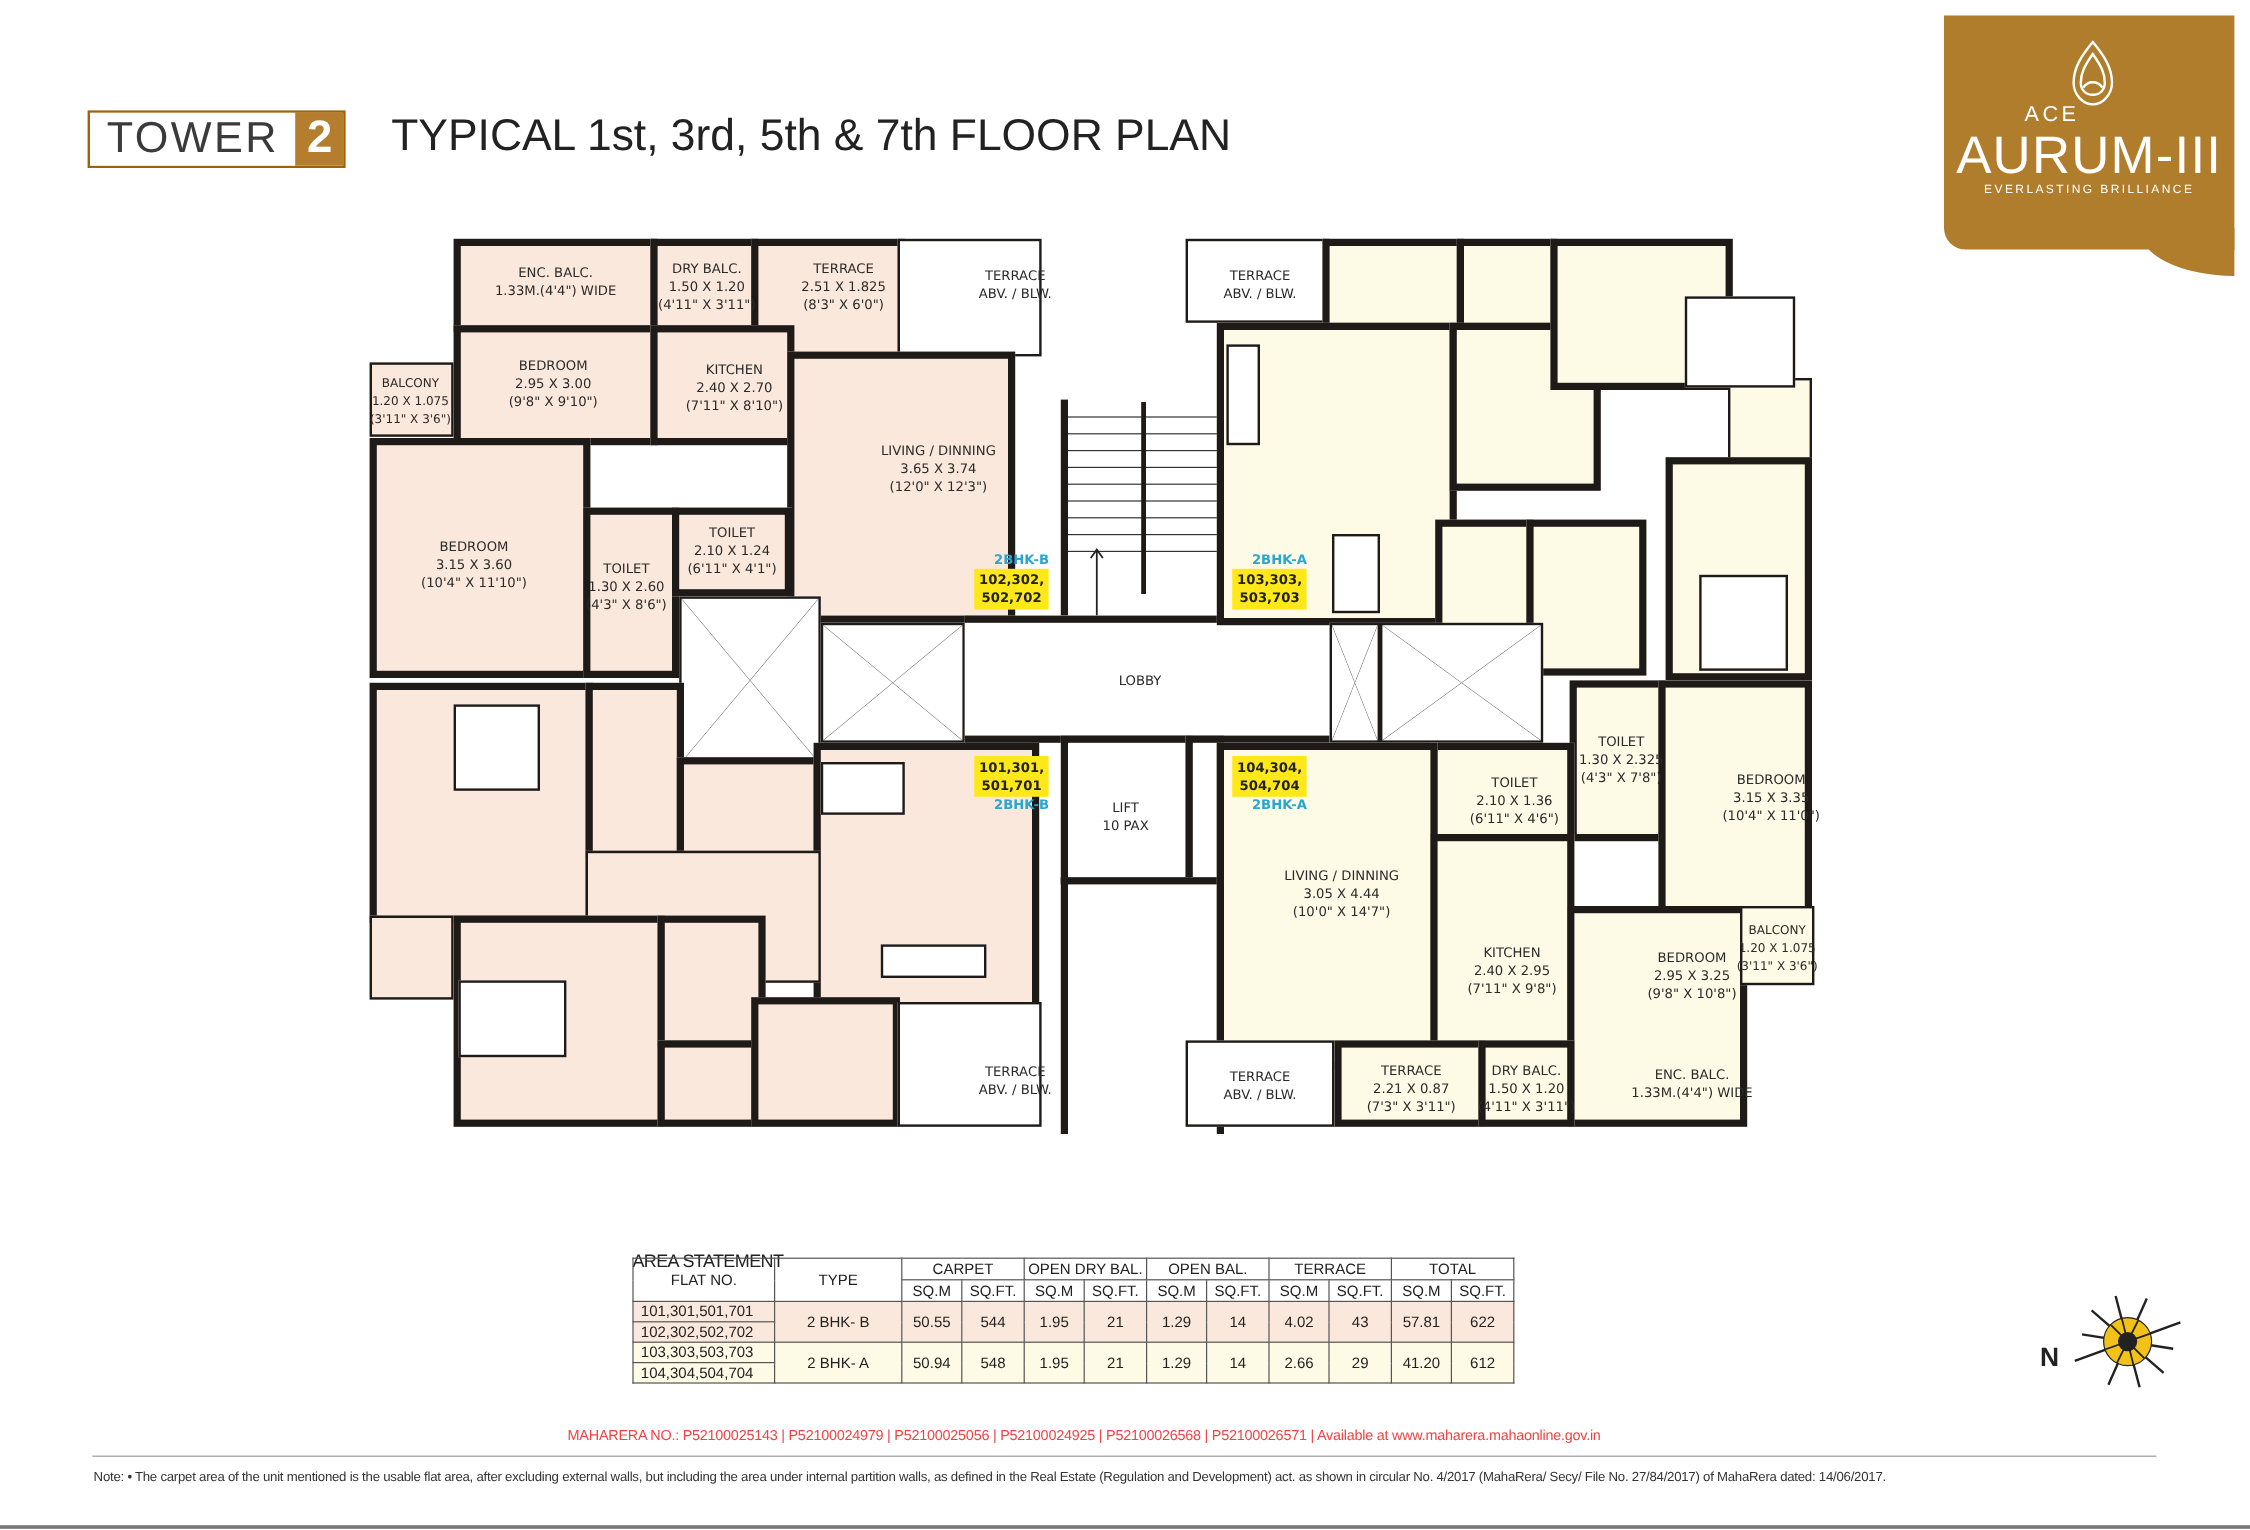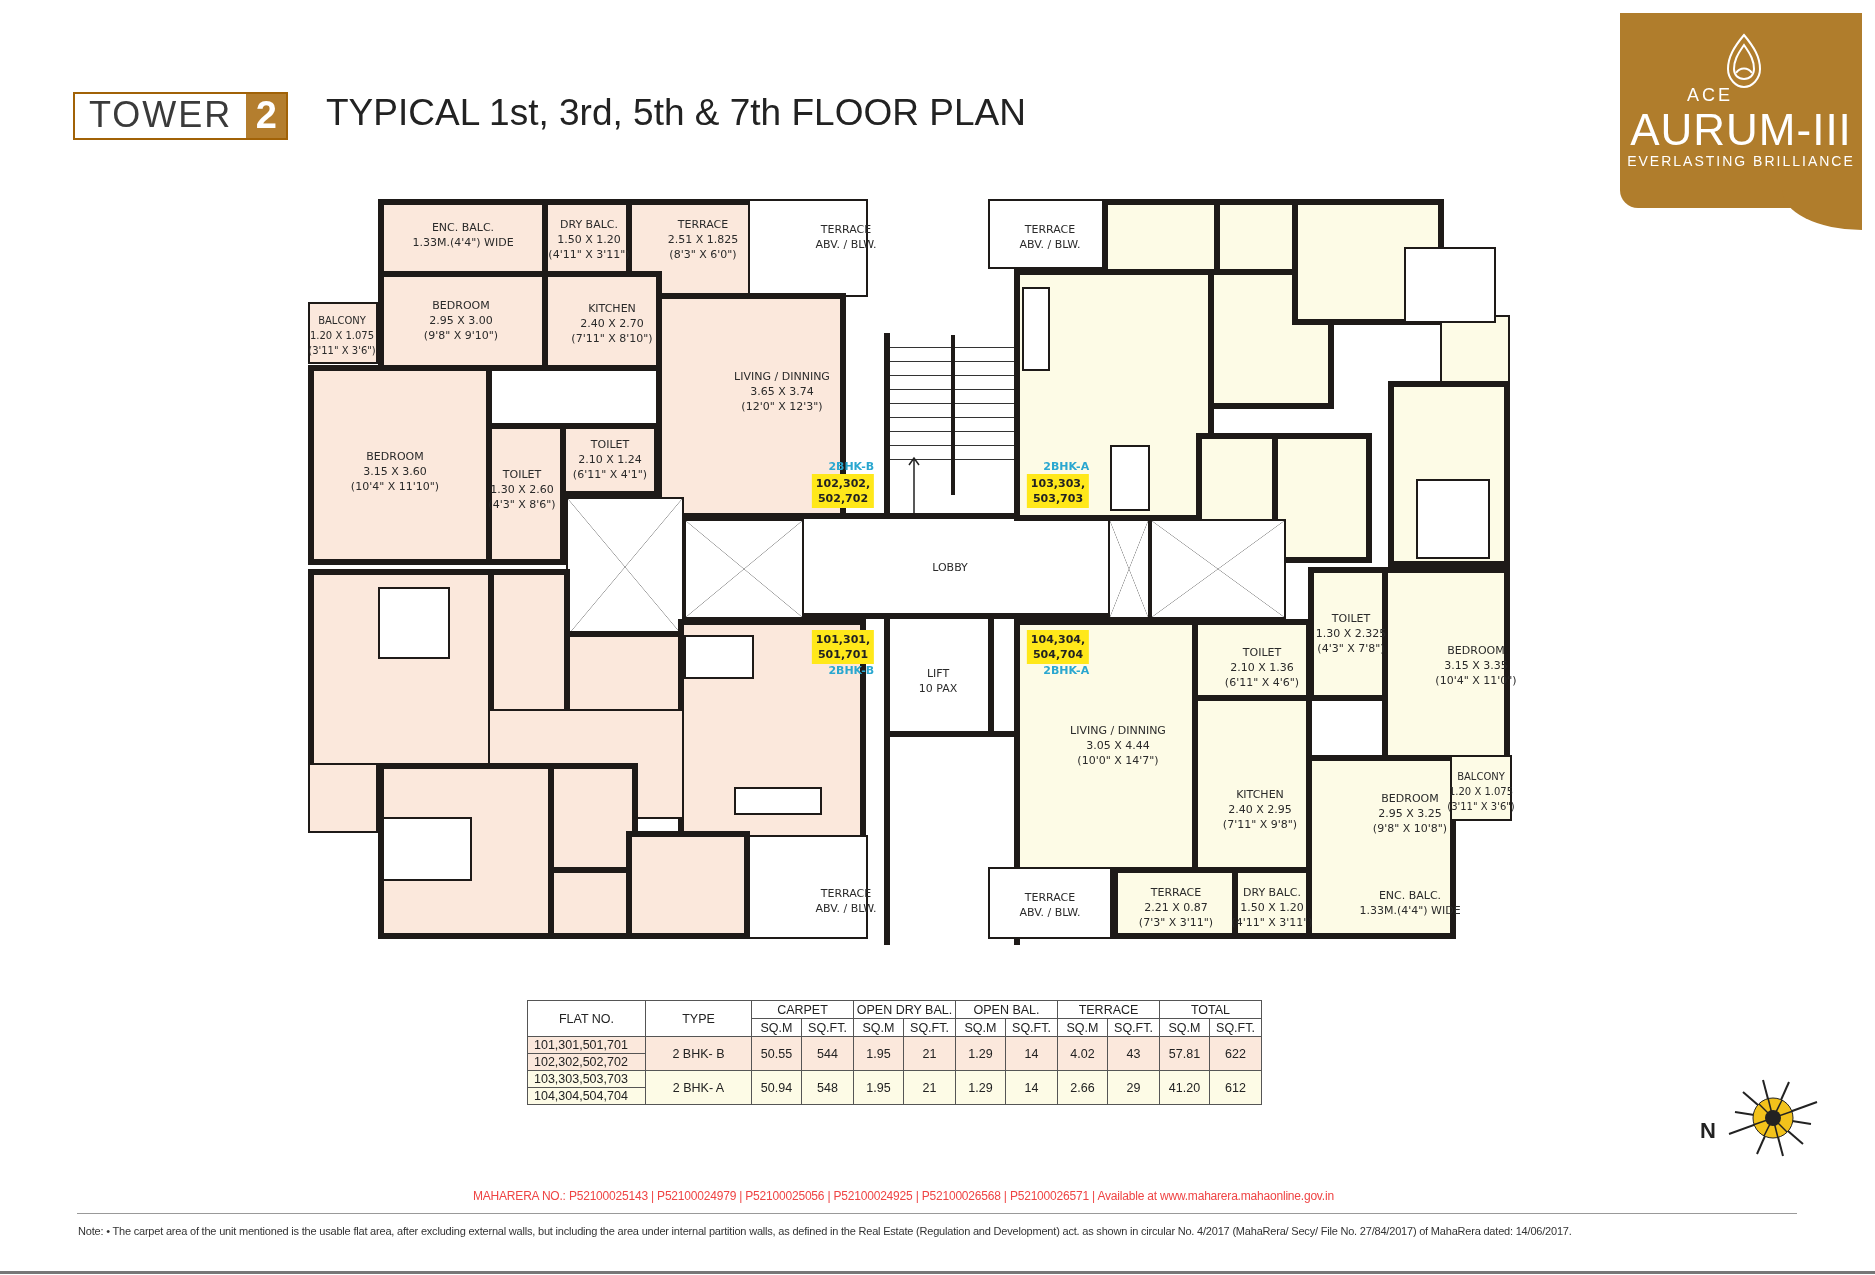--- a/index.html
+++ b/index.html
@@ -8,40 +8,40 @@
   
   .tower-badge { left:73px; top:92px; height:44px; display:flex; border:2px solid #a16207; }
   .tower-word { padding:0 14px; font-size:36px; line-height:42px; color:#3a3a3a; letter-spacing:2px; font-family:"Liberation Sans", sans-serif; background:#fff; }
   .tower-num { width:40px; background:#b47e2e; color:#fff; font-size:38px; font-weight:bold; text-align:center; line-height:42px; font-family:"Liberation Sans", sans-serif; }
   .plan-title { left:306px; top:90px; font-size:37px; line-height:46px; color:#222; font-family:"Liberation Sans", sans-serif;margin-left:20px; }
   
   .logo { left:1620px; top:13px; width:242px; height:195px; background:#b07d2c; border-bottom-left-radius:18px; color:#fff; text-align:center; font-family:"Liberation Sans", sans-serif; }
   .logo:after { content:""; position:absolute; right:0; bottom:-22px; width:80px; height:40px; background:#b07d2c; border-bottom-left-radius:80px 40px; }
   .logo-ace { position:absolute; left:0; right:62px; top:72px; font-size:18px; letter-spacing:3px; }
   .logo-main { position:absolute; left:0; right:0; top:92px; font-size:44px; letter-spacing:1px; }
-  .logo-tag { position:absolute; left:0; right:0; top:140px; font-size:14px; letter-spacing:2px; }
+  .logo-tag { position:absolute; left:0; right:0; top:140px; font-size:10px; letter-spacing:2px; }
   .logo-icon { position:absolute; left:104px; top:20px; width:40px; height:56px; }
   
   .plan { left:300px; top:195px; width:1275px; height:750px; }
   .room { position:absolute; box-sizing:border-box; border:6px solid #1e1a18; }
   .b { background:#fbe8dc; }
   .a { background:#fdfbe6; }
   .w { background:#ffffff; }
   .thin { border-width:2px; }
   .lbl { position:absolute; text-align:center; font-size:11px; line-height:15px; color:#2a2a2a; white-space:nowrap; transform:translate(-50%,-50%); font-family:"DejaVu Sans", sans-serif; }
   .unit-tag { position:absolute; text-align:center; transform:translateX(-50%); }
   .unit-type { color:#2aa7d0; font-weight:bold; font-size:11px; line-height:14px;text-align:right; }
   .unit-nos { background:#ffe81a; font-weight:bold; font-size:11px; line-height:15px; padding:2px 4px; color:#222; }
   .cross { position:absolute; box-sizing:border-box; border:2px solid #1e1a18; background:
     linear-gradient(to top right, transparent calc(50% - 0.6px), #999 50%, transparent calc(50% + 0.6px)),
     linear-gradient(to bottom right, transparent calc(50% - 0.6px), #999 50%, transparent calc(50% + 0.6px)), #fff; }
   .stair-line { position:absolute; height:1px; background:#333; }
   
   .area-title { left:527px; top:1043px; font-size:15px; color:#222; font-family:"Liberation Sans", sans-serif; letter-spacing:-0.5px; }
-  table.area { position:absolute; left:527px; top:1000px; border-collapse:collapse; font-family:"Liberation Sans", sans-serif; font-size:12.5px; color:#222; }
+  table.area { position:absolute; left:527px; top:1048px; border-collapse:collapse; font-family:"Liberation Sans", sans-serif; font-size:12.5px; color:#222; }
   table.area td, table.area th { border:1px solid #555; padding:0; text-align:center; font-weight:normal; height:17px; }
   table.area .rowB td { background:#fbe8dc; }
   table.area .rowA td { background:#fdfbe6; }
   table.area td.flat { text-align:left; padding-left:6px; height:16px; }
   
   .compass { left:1698px; top:1080px; width:110px; height:80px; }
   .north { left:1700px; top:1118px; font-size:22px; font-weight:bold; font-family:"Liberation Sans", sans-serif; color:#222; }
   
   .rera { left:473px; top:1189px; font-size:12px; color:#ef4444; font-family:"Liberation Sans", sans-serif; letter-spacing:-0.2px; }
   .hr { left:77px; top:1213px; width:1720px; height:1px; background:#999; }

